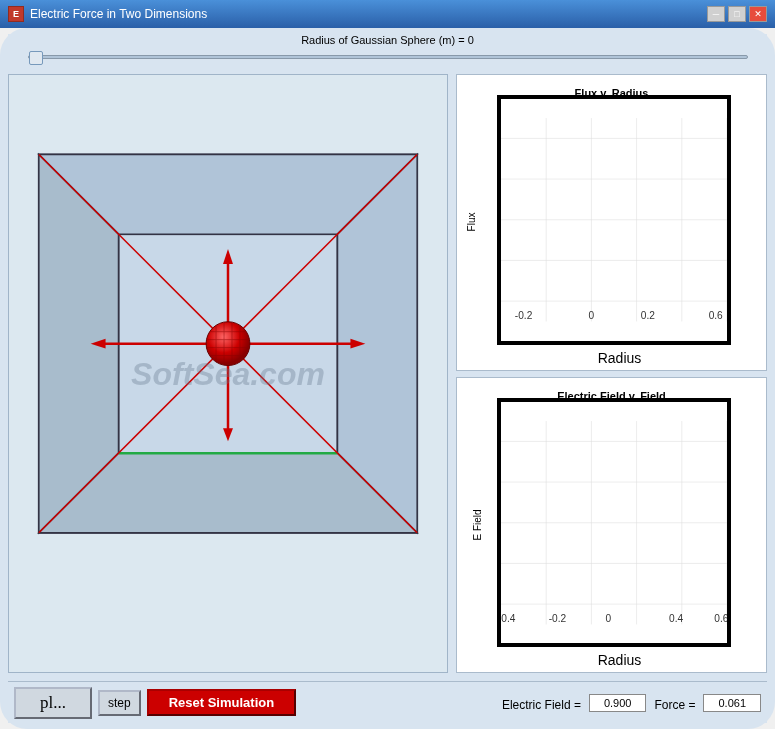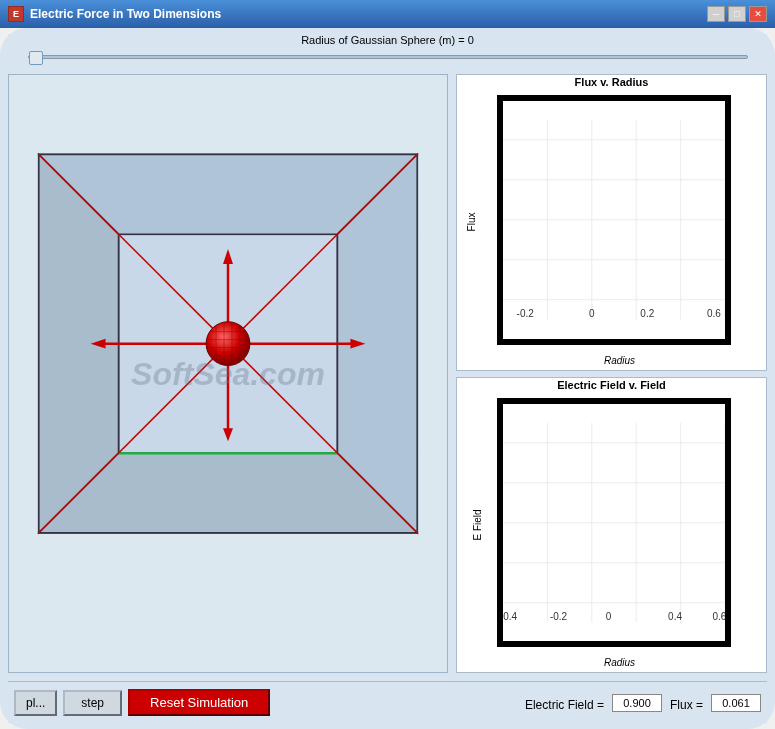--- a/index.html
+++ b/index.html
@@ -27,21 +27,21 @@
       width: 16px;
       height: 16px;
       background: #c0392b;
       border: 1px solid #922b21;
       display: flex; align-items: center; justify-content: center;
       font-size: 9px; color: white; font-weight: bold;
     }
     .title-bar-text {
       flex: 1;
       font-size: 12px;
-      font-weight: 700;
+      font-weight: 400;
     }
     .title-bar-buttons {
       display: flex; gap: 3px;
     }
     .title-btn {
       width: 18px; height: 16px;
       background: #d0d0d0;
       border: 1px solid #999;
       font-size: 9px;
       display: flex; align-items: center; justify-content: center;
@@ -145,105 +145,105 @@
 
     .chart-container {
       flex: 1;
       background: white;
       border: 1px solid #aabbcc;
       position: relative;
       padding: 20px 35px 25px 40px;
     }
     .chart-title {
       position: absolute;
-      top: 1px;
+      top: 12px;
       left: 0; right: 0;
       text-align: center;
       font-size: 11px;
       font-weight: bold;
       color: #000;
     }
     .chart-area {
       width: 100%;
       height: 100%;
-      border: 6px solid #000000;
+      border: 4px solid #000000;
       background: white;
       position: relative;
       overflow: hidden;
     }
 
     
     .y-axis-label {
       position: absolute;
       left: 5px;
       top: 50%;
       transform: translateY(-50%) rotate(-90deg);
       font-size: 10px;
       color: #000;
       white-space: nowrap;
     }
     .x-axis-label {
       position: absolute;
       bottom: 4px;
       left: 16px; right: 0;
       text-align: center;
-      font-size: 10px;
-      color: #000;
-      font-style: italic;
+      font-size: 14px;
+      color: #000;
     }
 
     
     .bottom-bar {
       height: 42px;
       background: #d8e4f0;
       display: flex;
       align-items: center;
       gap: 6px;
       padding: 4px 6px;
       border-top: 1px solid #aabbcc;
     }
     .btn-pl {
       background: #d0d8e0;
       border: 2px outset #b0b8c8;
-      padding: 4px 10px;
-      font-size: 12px;
+      padding: 4px 24px;
+      font-size: 17px;
       cursor: pointer;
       color: #000;
+      font-family: Liberation Serif, serif;
     }
     .btn-step {
       background: #d0d8e0;
       border: 2px outset #b0b8c8;
-      padding: 4px 16px;
+      padding: 4px 8px;
       font-size: 12px;
       cursor: pointer;
       color: #000;
     }
     .btn-reset {
       background: #cc0000;
       border: 2px outset #aa0000;
       padding: 4px 20px;
       font-size: 13px;
-      font-weight: normal;
+      font-weight: bold;
       cursor: pointer;
       color: white;
     }
     .field-display {
       margin-left: auto;
       display: flex;
       align-items: flex-end;
       gap: 8px;
       font-size: 12px;
     }
     .field-label {
       color: #000;
     }
     .field-value {
       background: white;
       border: 1px solid #888;
-      padding: 2px 6px;
+      padding: 2px 14px;
       min-width: 50px;
       text-align: center;
       font-size: 11px;
     }
 
     
     .sim-svg {
       position: absolute;
       top: 0; left: 0;
       width: 100%;
@@ -416,18 +416,18 @@
   </div>
 
   <div class="bottom-bar">
     <button class="btn-pl">pl...</button>
     <button class="btn-step">step</button>
     <button class="btn-reset">Reset Simulation</button>
 
     <div class="field-display">
       <span class="field-label">Electric Field =</span>
       <span class="field-value">0.900</span>
-      <span class="field-label">Flux =</span>
+      <span class="field-label">Force =</span>
       <span class="field-value">0.061</span>
     </div>
   </div>
 
 </div>
 
 </body></html>

